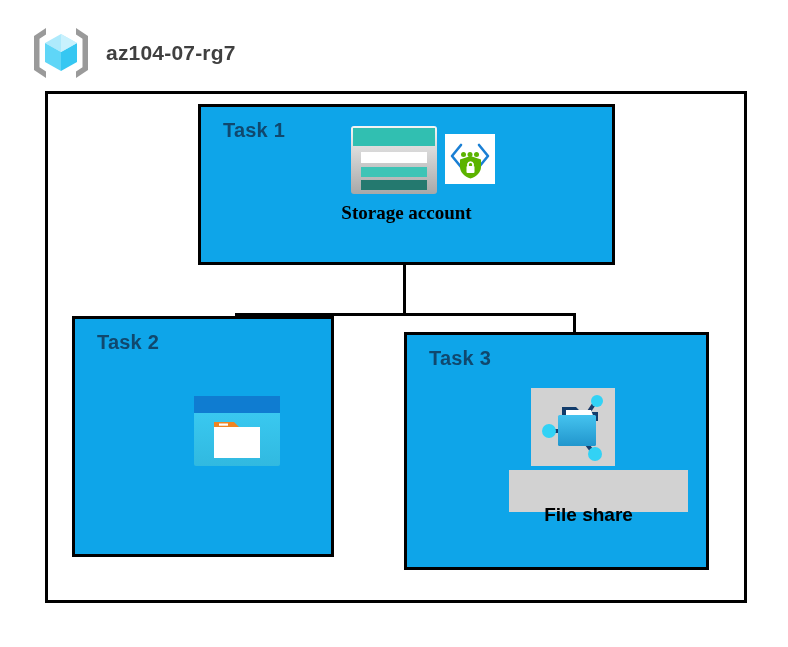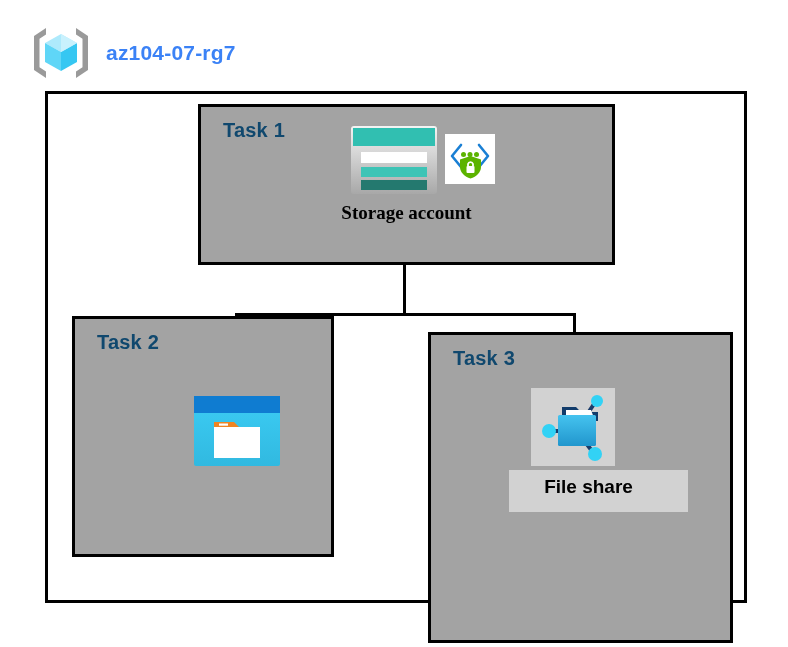--- a/index.html
+++ b/index.html
@@ -34,47 +34,47 @@
   }
   .rg-icon {
     width: 62px;
     height: 58px;
     position: relative;
     flex: 0 0 auto;
   }
   .rg-title {
     font-size: 21px;
     font-weight: bold;
-    color: #3b82f6;
+    color: #404040;
     letter-spacing: 0.2px;
     white-space: nowrap;
   }
 
   
   .rg-container {
     position: absolute;
     left: 45px;
     top: 91px;
     width: 702px;
     height: 512px;
     border: 3px solid #000000;
     box-sizing: border-box;
     background: #ffffff;
   }
 
   
   .task-box {
     position: absolute;
-    background: #a3a3a3;
+    background: #0ea5e9;
     border: 3px solid #000000;
     box-sizing: border-box;
   }
   #task-1 { left: 198px; top: 104px; width: 417px; height: 161px; }
   #task-2 { left: 72px;  top: 316px; width: 262px; height: 241px; }
-  #task-3 { left: 428px; top: 332px; width: 305px; height: 311px; }
+  #task-3 { left: 404px; top: 332px; width: 305px; height: 238px; }
 
   .task-label {
     position: absolute;
     left: 22px;
     top: 12px;
     font-size: 20px;
     font-weight: bold;
     color: #10486E;
     letter-spacing: 0.2px;
   }
@@ -240,15 +240,15 @@
       <path d="M30 19 L55 19 L58 27 L30 27 Z" fill="#ffffff"></path>
 
       <rect x="22" y="24" width="38" height="31" rx="1.5" fill="url(#fsFolder)"></rect>
 
       <circle cx="13" cy="40" r="7" fill="#32d2f5"></circle>
       <circle cx="61" cy="10" r="6" fill="#32d2f5"></circle>
       <circle cx="59" cy="63" r="7" fill="#32d2f5"></circle>
     </svg>
   </div>
 
-  <div class="node-label" style="left:509px; top:476px; width:159px;">File share</div>
+  <div class="node-label" style="left:509px; top:504px; width:159px;">File share</div>
 
 </div>
 
 </body></html>

